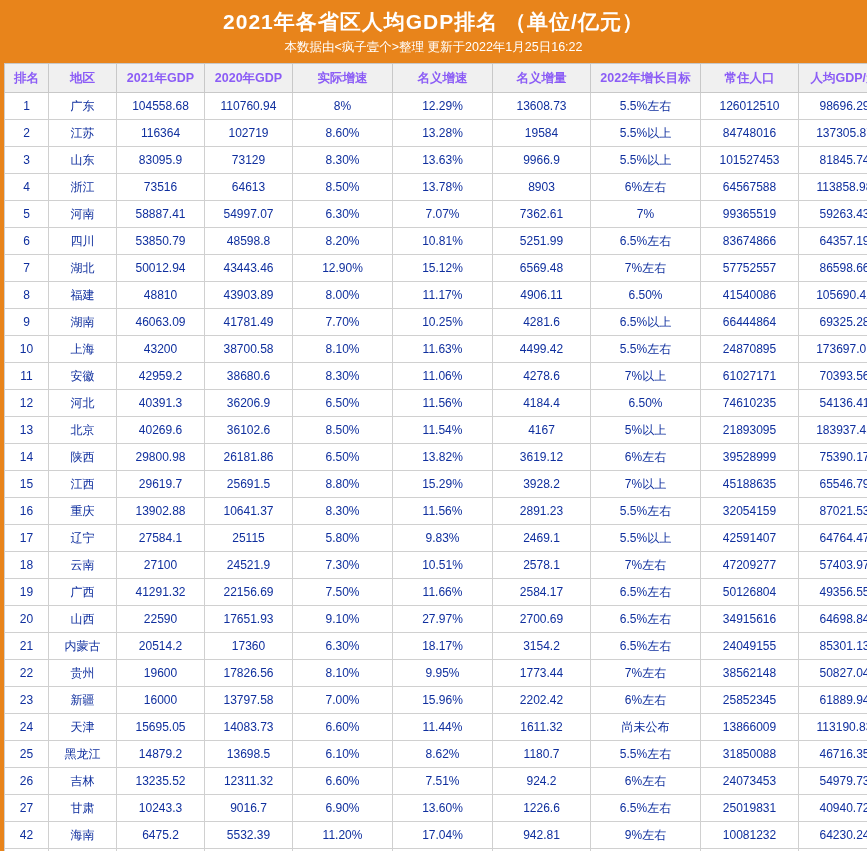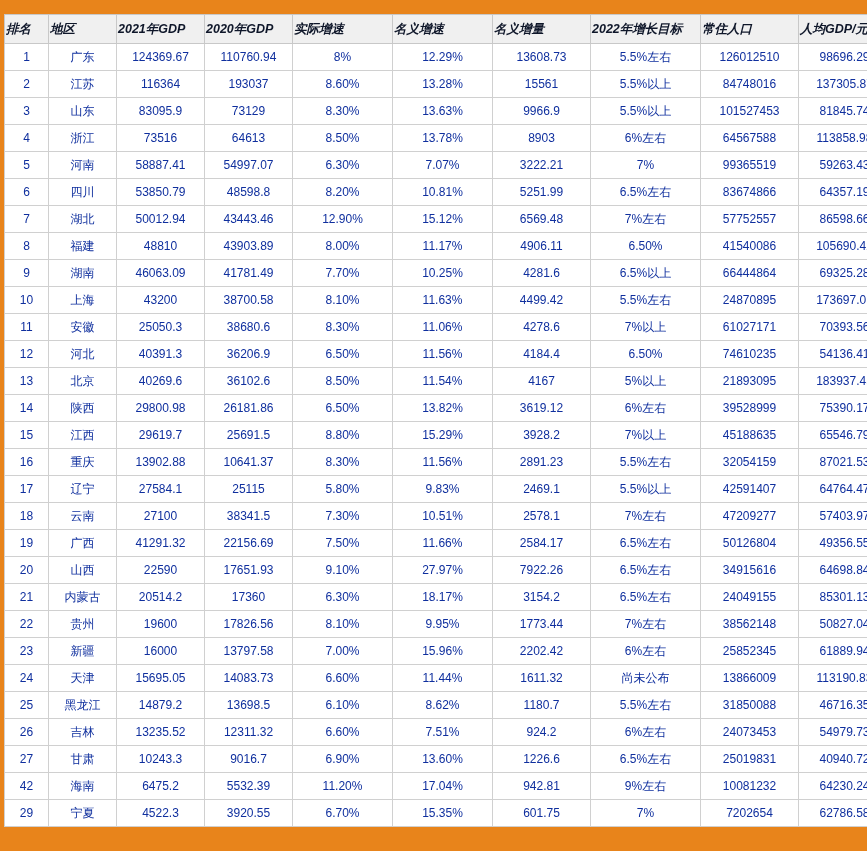--- a/index.html
+++ b/index.html
@@ -44,29 +44,28 @@
     padding: 0 4px 4px 4px;
     box-sizing: border-box;
   }
   table.gdp {
     width: 100%;
     border-collapse: collapse;
     table-layout: fixed;
   }
   table.gdp th {
     background: #f0f0f0;
-    color: #0f172a;
+    color: #8b5cf6;
     font-size: 12.5px;
     font-weight: bold;
     height: 26px;
     border: 1px solid #c8c8c8;
-    text-align: left;
+    text-align: center;
     white-space: nowrap;
     overflow: hidden;
-    font-style: italic;
   }
   table.gdp td {
     background: #ffffff;
     color: #0f2f9e;
     font-size: 12px;
     height: 24px;
     border: 1px solid #d0d0d0;
     text-align: center;
     white-space: nowrap;
     overflow: hidden;
@@ -86,20 +85,22 @@
   col.c7 { width: 110px; }
   col.c8 { width: 98px; }
   col.c9 { width: 92px; }
 </style>
 </head>
 <body>
 
 <div class="page">
 
   <div class="header">
+    <div class="title">2021年各省区人均GDP排名  （单位/亿元）</div>
+    <div class="subtitle">本数据由&lt;疯子壹个&gt;整理  更新于2022年1月25日16:22</div>
   </div>
 
   <div class="table-wrap">
     <table class="gdp">
       <colgroup>
         <col class="c0">
           <col class="c1">
           <col class="c2">
           <col class="c3">
           <col class="c4">
@@ -120,37 +121,37 @@
             <th>名义增量</th>
             <th>2022年增长目标</th>
             <th>常住人口</th>
             <th>人均GDP/元</th>
           </tr>
       </thead>
       <tbody id="table-body">
           <tr>
             <td>1</td>
             <td class="region">广东</td>
-            <td>124369.67</td>
+            <td>104558.68</td>
             <td>110760.94</td>
             <td>8%</td>
             <td>12.29%</td>
             <td>13608.73</td>
             <td>5.5%左右</td>
             <td>126012510</td>
             <td>98696.29</td>
           </tr>
           <tr>
             <td>2</td>
             <td class="region">江苏</td>
             <td>116364</td>
-            <td>193037</td>
+            <td>102719</td>
             <td>8.60%</td>
             <td>13.28%</td>
-            <td>15561</td>
+            <td>19584</td>
             <td>5.5%以上</td>
             <td>84748016</td>
             <td>137305.87</td>
           </tr>
           <tr>
             <td>3</td>
             <td class="region">山东</td>
             <td>83095.9</td>
             <td>73129</td>
             <td>8.30%</td>
@@ -172,21 +173,21 @@
             <td>64567588</td>
             <td>113858.98</td>
           </tr>
           <tr>
             <td>5</td>
             <td class="region">河南</td>
             <td>58887.41</td>
             <td>54997.07</td>
             <td>6.30%</td>
             <td>7.07%</td>
-            <td>3222.21</td>
+            <td>7362.61</td>
             <td>7%</td>
             <td>99365519</td>
             <td>59263.43</td>
           </tr>
           <tr>
             <td>6</td>
             <td class="region">四川</td>
             <td>53850.79</td>
             <td>48598.8</td>
             <td>8.20%</td>
@@ -240,21 +241,21 @@
             <td>8.10%</td>
             <td>11.63%</td>
             <td>4499.42</td>
             <td>5.5%左右</td>
             <td>24870895</td>
             <td>173697.01</td>
           </tr>
           <tr>
             <td>11</td>
             <td class="region">安徽</td>
-            <td>25050.3</td>
+            <td>42959.2</td>
             <td>38680.6</td>
             <td>8.30%</td>
             <td>11.06%</td>
             <td>4278.6</td>
             <td>7%以上</td>
             <td>61027171</td>
             <td>70393.56</td>
           </tr>
           <tr>
             <td>12</td>
@@ -325,21 +326,21 @@
             <td>9.83%</td>
             <td>2469.1</td>
             <td>5.5%以上</td>
             <td>42591407</td>
             <td>64764.47</td>
           </tr>
           <tr>
             <td>18</td>
             <td class="region">云南</td>
             <td>27100</td>
-            <td>38341.5</td>
+            <td>24521.9</td>
             <td>7.30%</td>
             <td>10.51%</td>
             <td>2578.1</td>
             <td>7%左右</td>
             <td>47209277</td>
             <td>57403.97</td>
           </tr>
           <tr>
             <td>19</td>
             <td class="region">广西</td>
@@ -352,21 +353,21 @@
             <td>50126804</td>
             <td>49356.55</td>
           </tr>
           <tr>
             <td>20</td>
             <td class="region">山西</td>
             <td>22590</td>
             <td>17651.93</td>
             <td>9.10%</td>
             <td>27.97%</td>
-            <td>7922.26</td>
+            <td>2700.69</td>
             <td>6.5%左右</td>
             <td>34915616</td>
             <td>64698.84</td>
           </tr>
           <tr>
             <td>21</td>
             <td class="region">内蒙古</td>
             <td>20514.2</td>
             <td>17360</td>
             <td>6.30%</td>

